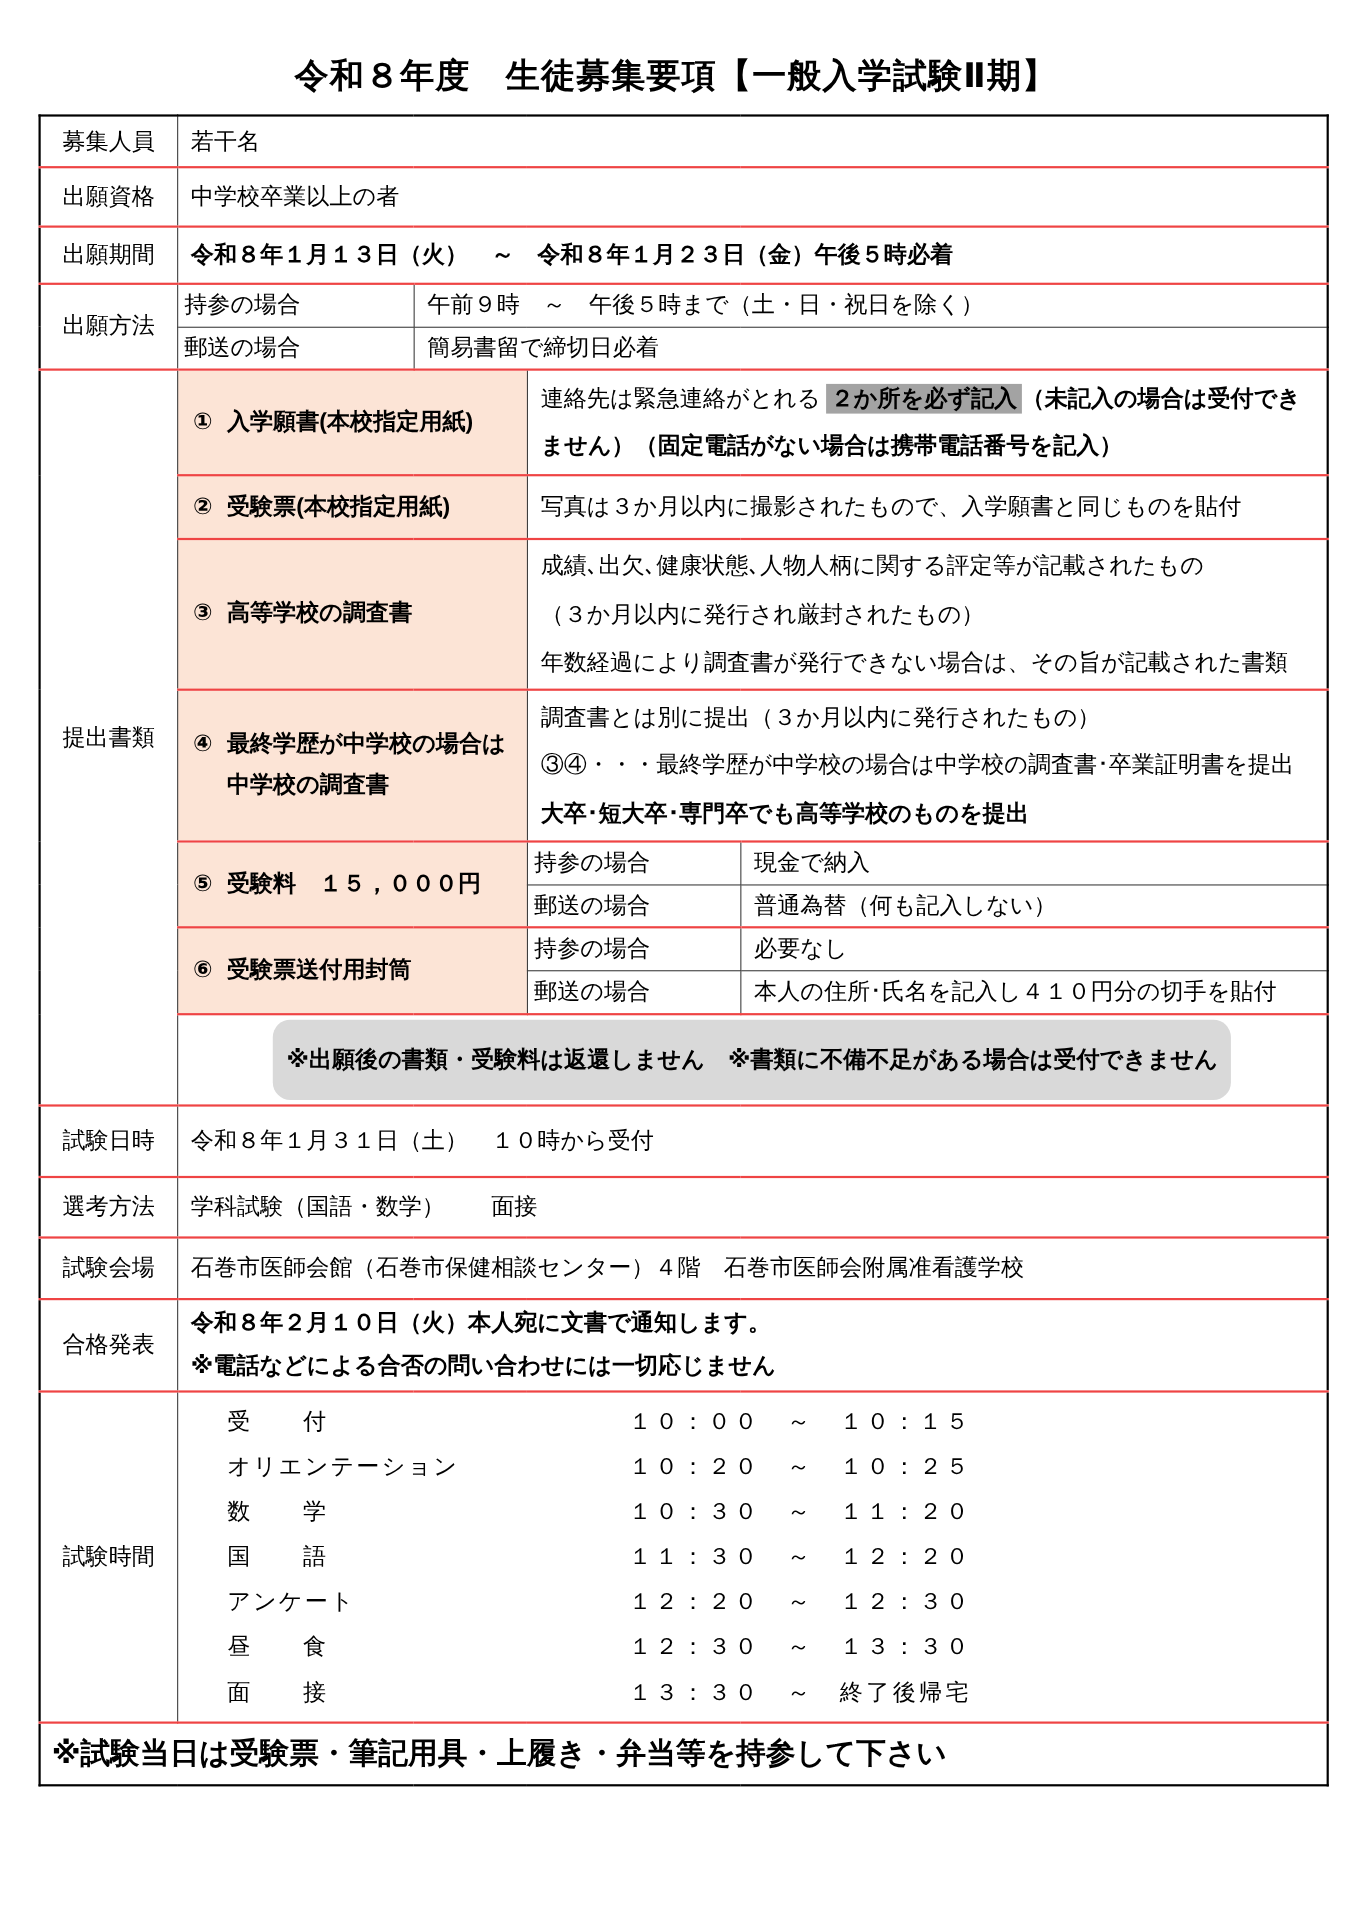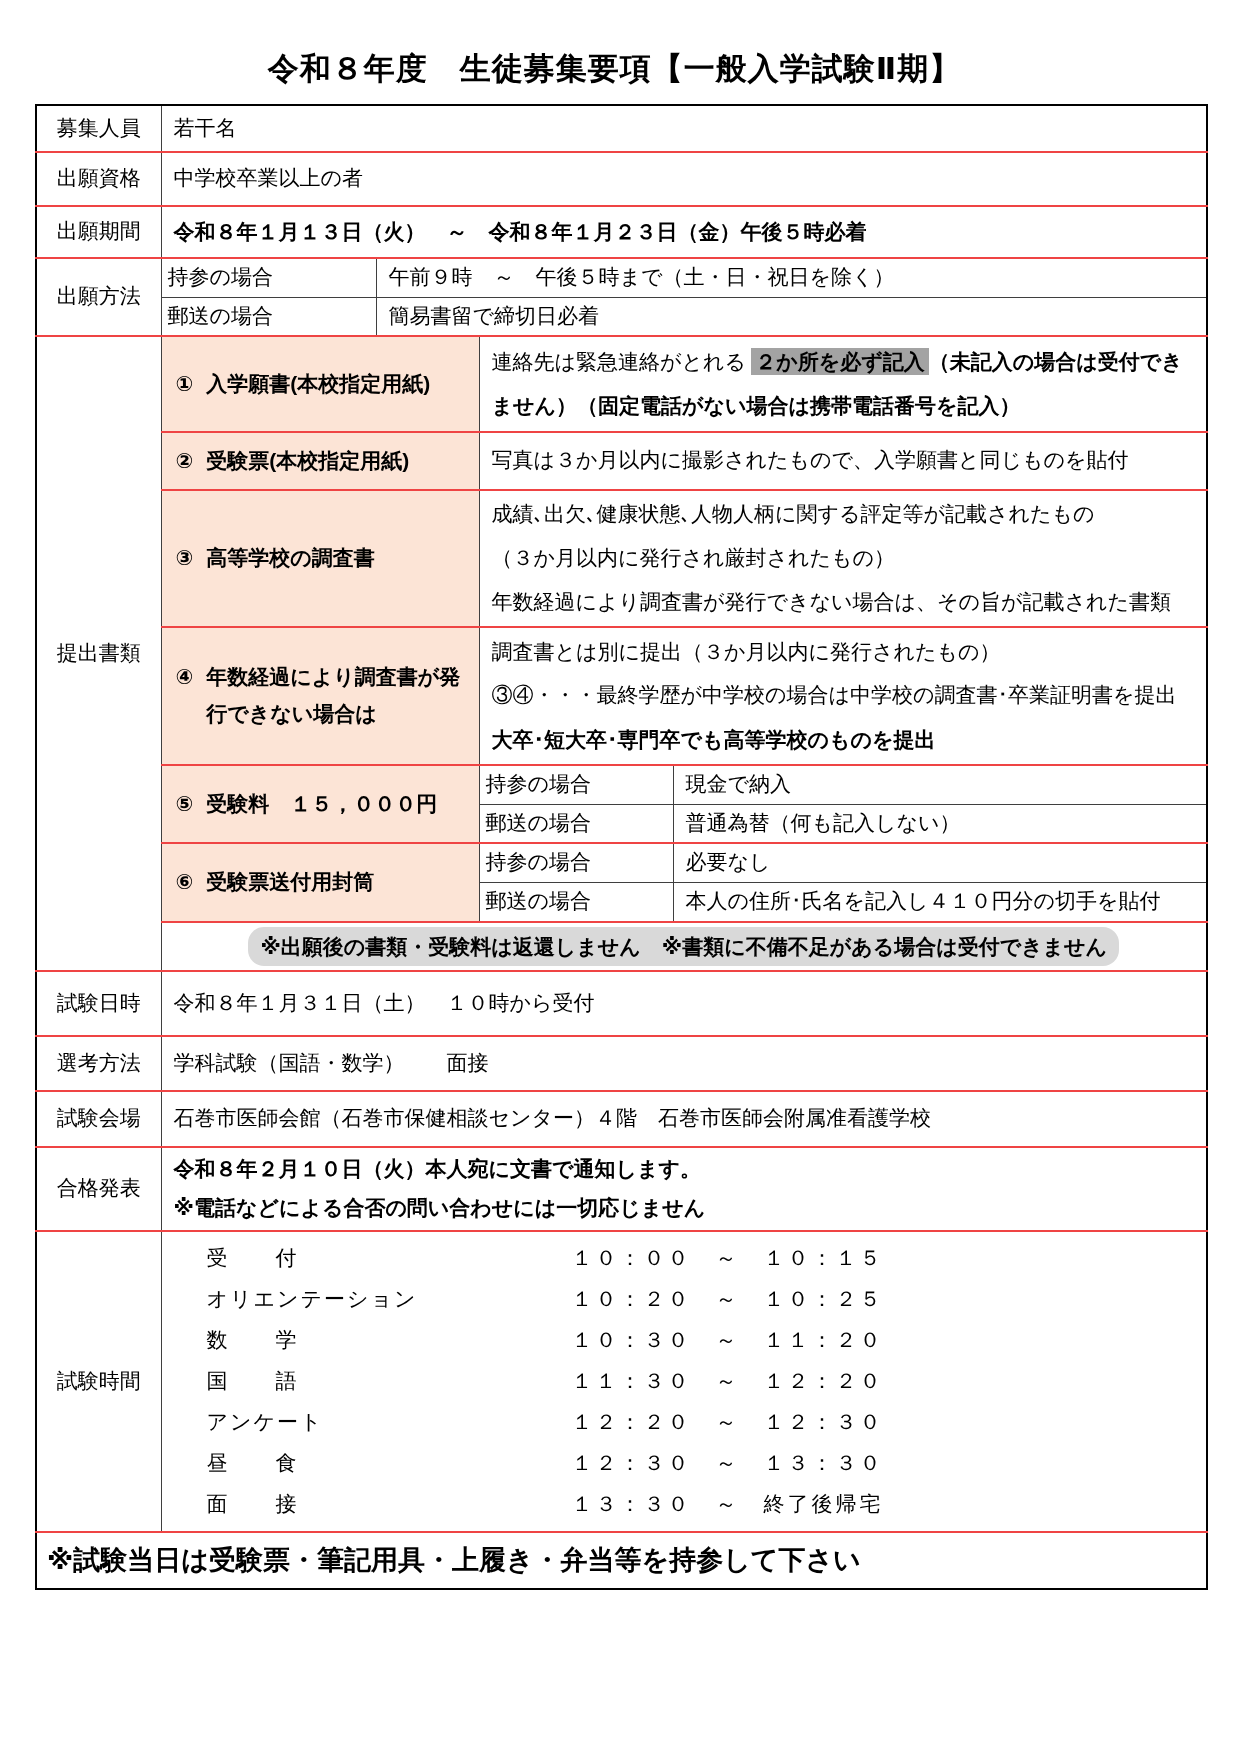--- a/index.html
+++ b/index.html
@@ -31,21 +31,21 @@
     font-family:"Liberation Sans","DejaVu Sans",sans-serif;
   }
   .itemflex { display:flex; gap:13px; align-items:flex-start; line-height:1.75; padding-left:2px; }
   .no { flex:0 0 auto; }
   .b  { font-weight:700; font-family:"Liberation Sans","DejaVu Sans",sans-serif; }
   .hl { background:#a3a3a3; padding:2px 4px; }
   .lh-tall { line-height:2.05; }
   .lh-3l  { line-height:2.08;border-radius:20px; }
   td.notecell { text-align:center; padding:4px 6px; }
   .notewrap {
-    display:inline-block; background:#d9d9d9; padding:3px 12px;
+    display:inline-block; background:#d9d9d9; padding:20px 12px;
     font-weight:700; font-family:"Liberation Sans","DejaVu Sans",sans-serif;border-radius:16px;
   }
   .hap { font-weight:700; font-family:"Liberation Sans","DejaVu Sans",sans-serif; line-height:1.85; }
   td.sched { padding:6px 0; }
   .srow { display:flex; align-items:center; height:41px; padding-left:45px; }
   .sname { width:365px; letter-spacing:2px; }
   .stime { letter-spacing:3px; }
   tr.bottom td {
     font-size:27px; font-weight:700; padding:6px 10px;
     font-family:"Liberation Sans","DejaVu Sans",sans-serif;
@@ -125,21 +125,21 @@
       <div>成績､出欠､健康状態､人物人柄に関する評定等が記載されたもの</div>
       <div>（３か月以内に発行され厳封されたもの）</div>
       <div>年数経過により調査書が発行できない場合は、その旨が記載された書類</div>
     </td>
   </tr>
 
   <tr class="sep" style="height:138px">
     <td colspan="2" class="peach">
       <div class="itemflex">
         <span class="no">④</span>
-        <span>年数経過により調査書が発行できない場合は</span>
+        <span>最終学歴が中学校の場合は中学校の調査書</span>
       </div>
     </td>
     <td colspan="2" class="lh-3l">
       <div>調査書とは別に提出（３か月以内に発行されたもの）</div>
       <div>③④・・・最終学歴が中学校の場合は中学校の調査書･卒業証明書を提出</div>
       <div class="b">大卒･短大卒･専門卒でも高等学校のものを提出</div>
     </td>
   </tr>
 
   <tr class="sep" style="height:39px">

